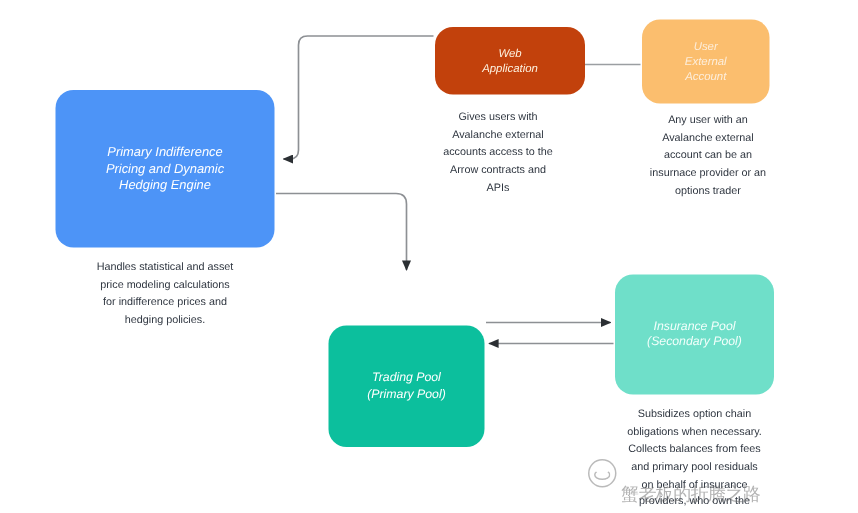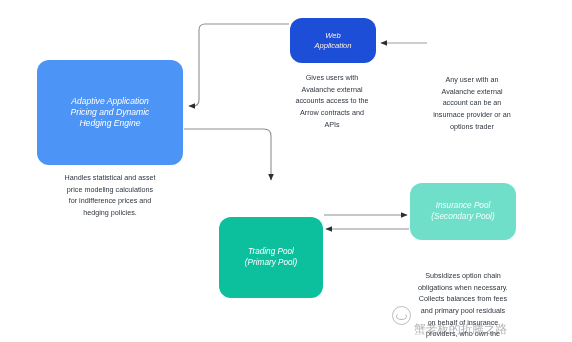--- a/index.html
+++ b/index.html
@@ -35,22 +35,22 @@
 
   
   #node-engine{
     left:37px;top:60px;width:146px;height:105px;
     background:#4d94f7;
     font-size:8.6px;
   }
   #cap-engine{left:24px;top:172px;width:172px;}
 
   #node-web{
-    left:290px;top:18px;width:86px;height:45px;
-    background:#1d4ed8;
+    left:290px;top:18px;width:100px;height:45px;
+    background:#c2410c;
     font-size:7.6px;
     color:#fdf1df;
   }
   #cap-web{left:282px;top:72px;width:100px;}
 
   #node-user{
     left:428px;top:13px;width:85px;height:56px;
     background:#fbbe6e;
     font-size:7.6px;
     color:#fdeedb;
@@ -59,21 +59,21 @@
 
   #node-trading{
     left:219px;top:185px;width:104px;height:81px;
     background:#0cbf9d;
     font-size:8.2px;
     margin-top:32px;
   }
   #cap-trading{left:205px;top:272px;width:132px;}
 
   #node-insurance{
-    left:410px;top:183px;width:106px;height:57px;
+    left:410px;top:183px;width:106px;height:80px;
     background:#6fdfc9;
     font-size:8.2px;
     color:#f2fffb;
   }
   #cap-insurance{left:398px;top:270px;width:130px;}
 
   
   #watermark{
     position:absolute;
     left:392px;top:302px;
@@ -131,39 +131,44 @@
     <g>
       <path d="M324,215 L407,215" fill="none" stroke="#8d9094" stroke-width="1.1" marker-end="url(#arrowhead)"></path>
     </g>
 
     <g>
       <path d="M409,229 L326,229" fill="none" stroke="#8d9094" stroke-width="1.1" marker-end="url(#arrowhead)"></path>
     </g>
   </svg>
 
   <div class="node" id="node-engine">
-    <span class="node-label">Adaptive Application
+    <span class="node-label">Primary Indifference
 Pricing and Dynamic
 Hedging Engine</span>
   </div>
   <div class="caption" id="cap-engine">Handles statistical and asset
 price modeling calculations
 for indifference prices and
 hedging policies.</div>
 
   <div class="node" id="node-web">
     <span class="node-label">Web
 Application</span>
   </div>
   <div class="caption" id="cap-web">Gives users with
 Avalanche external
 accounts access to the
 Arrow contracts and
 APIs</div>
 
+  <div class="node" id="node-user">
+    <span class="node-label">User
+External
+Account</span>
+  </div>
   <div class="caption" id="cap-user">Any user with an
 Avalanche external
 account can be an
 insurnace provider or an
 options trader</div>
 
   <div class="node" id="node-trading">
     <span class="node-label">Trading Pool
 (Primary Pool)</span>
   </div>

